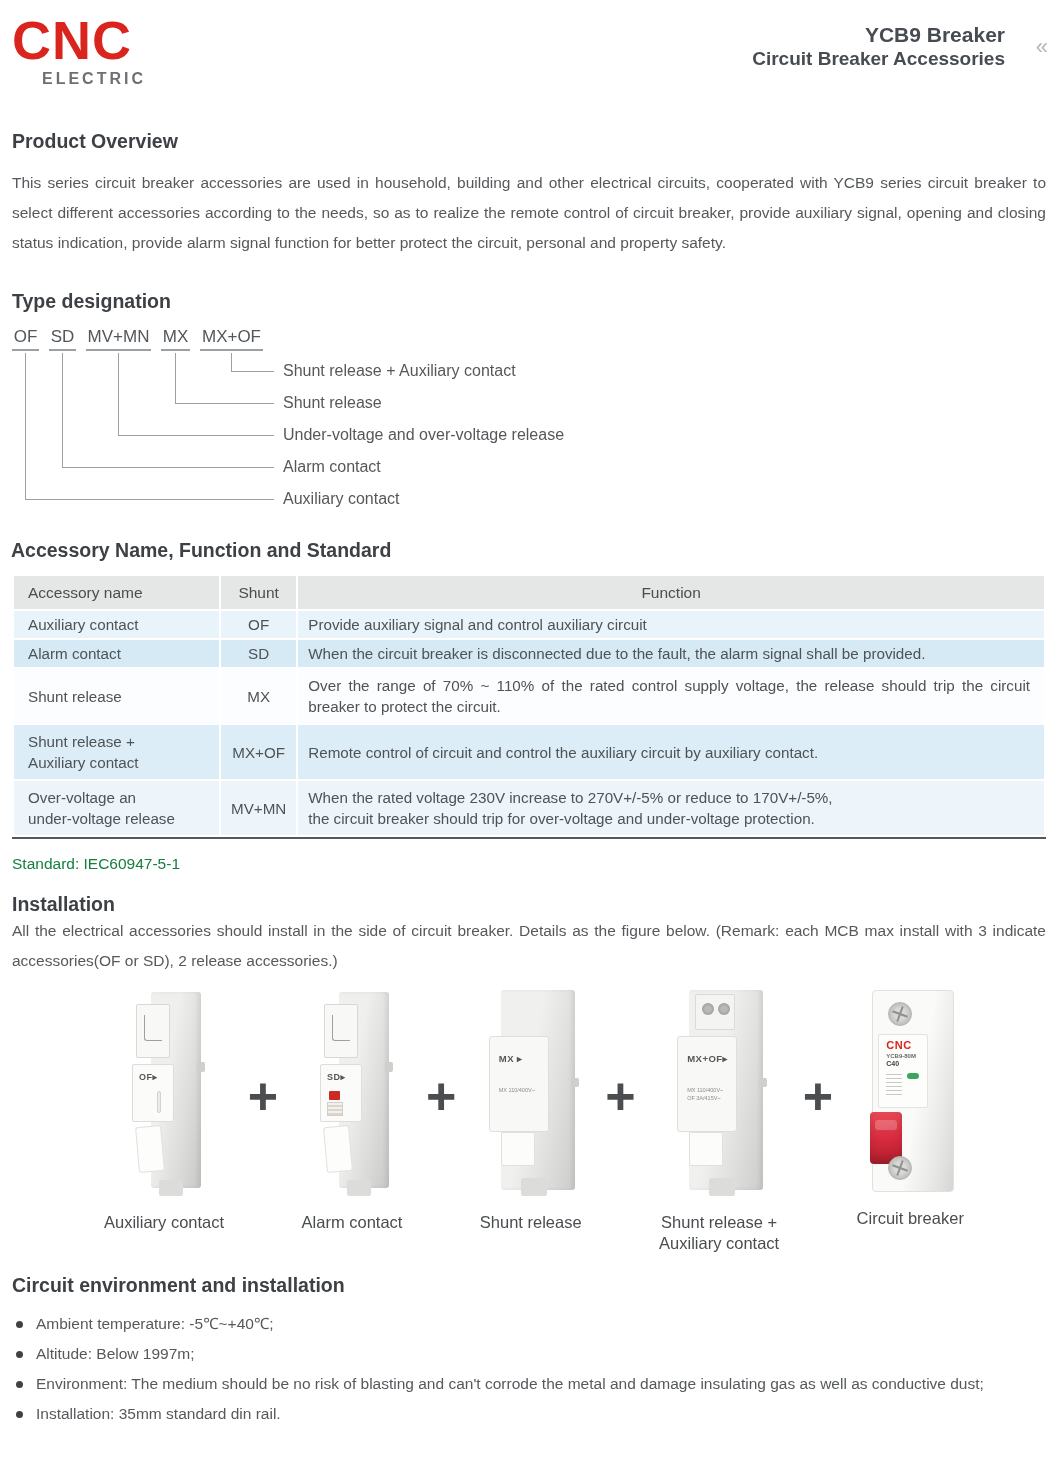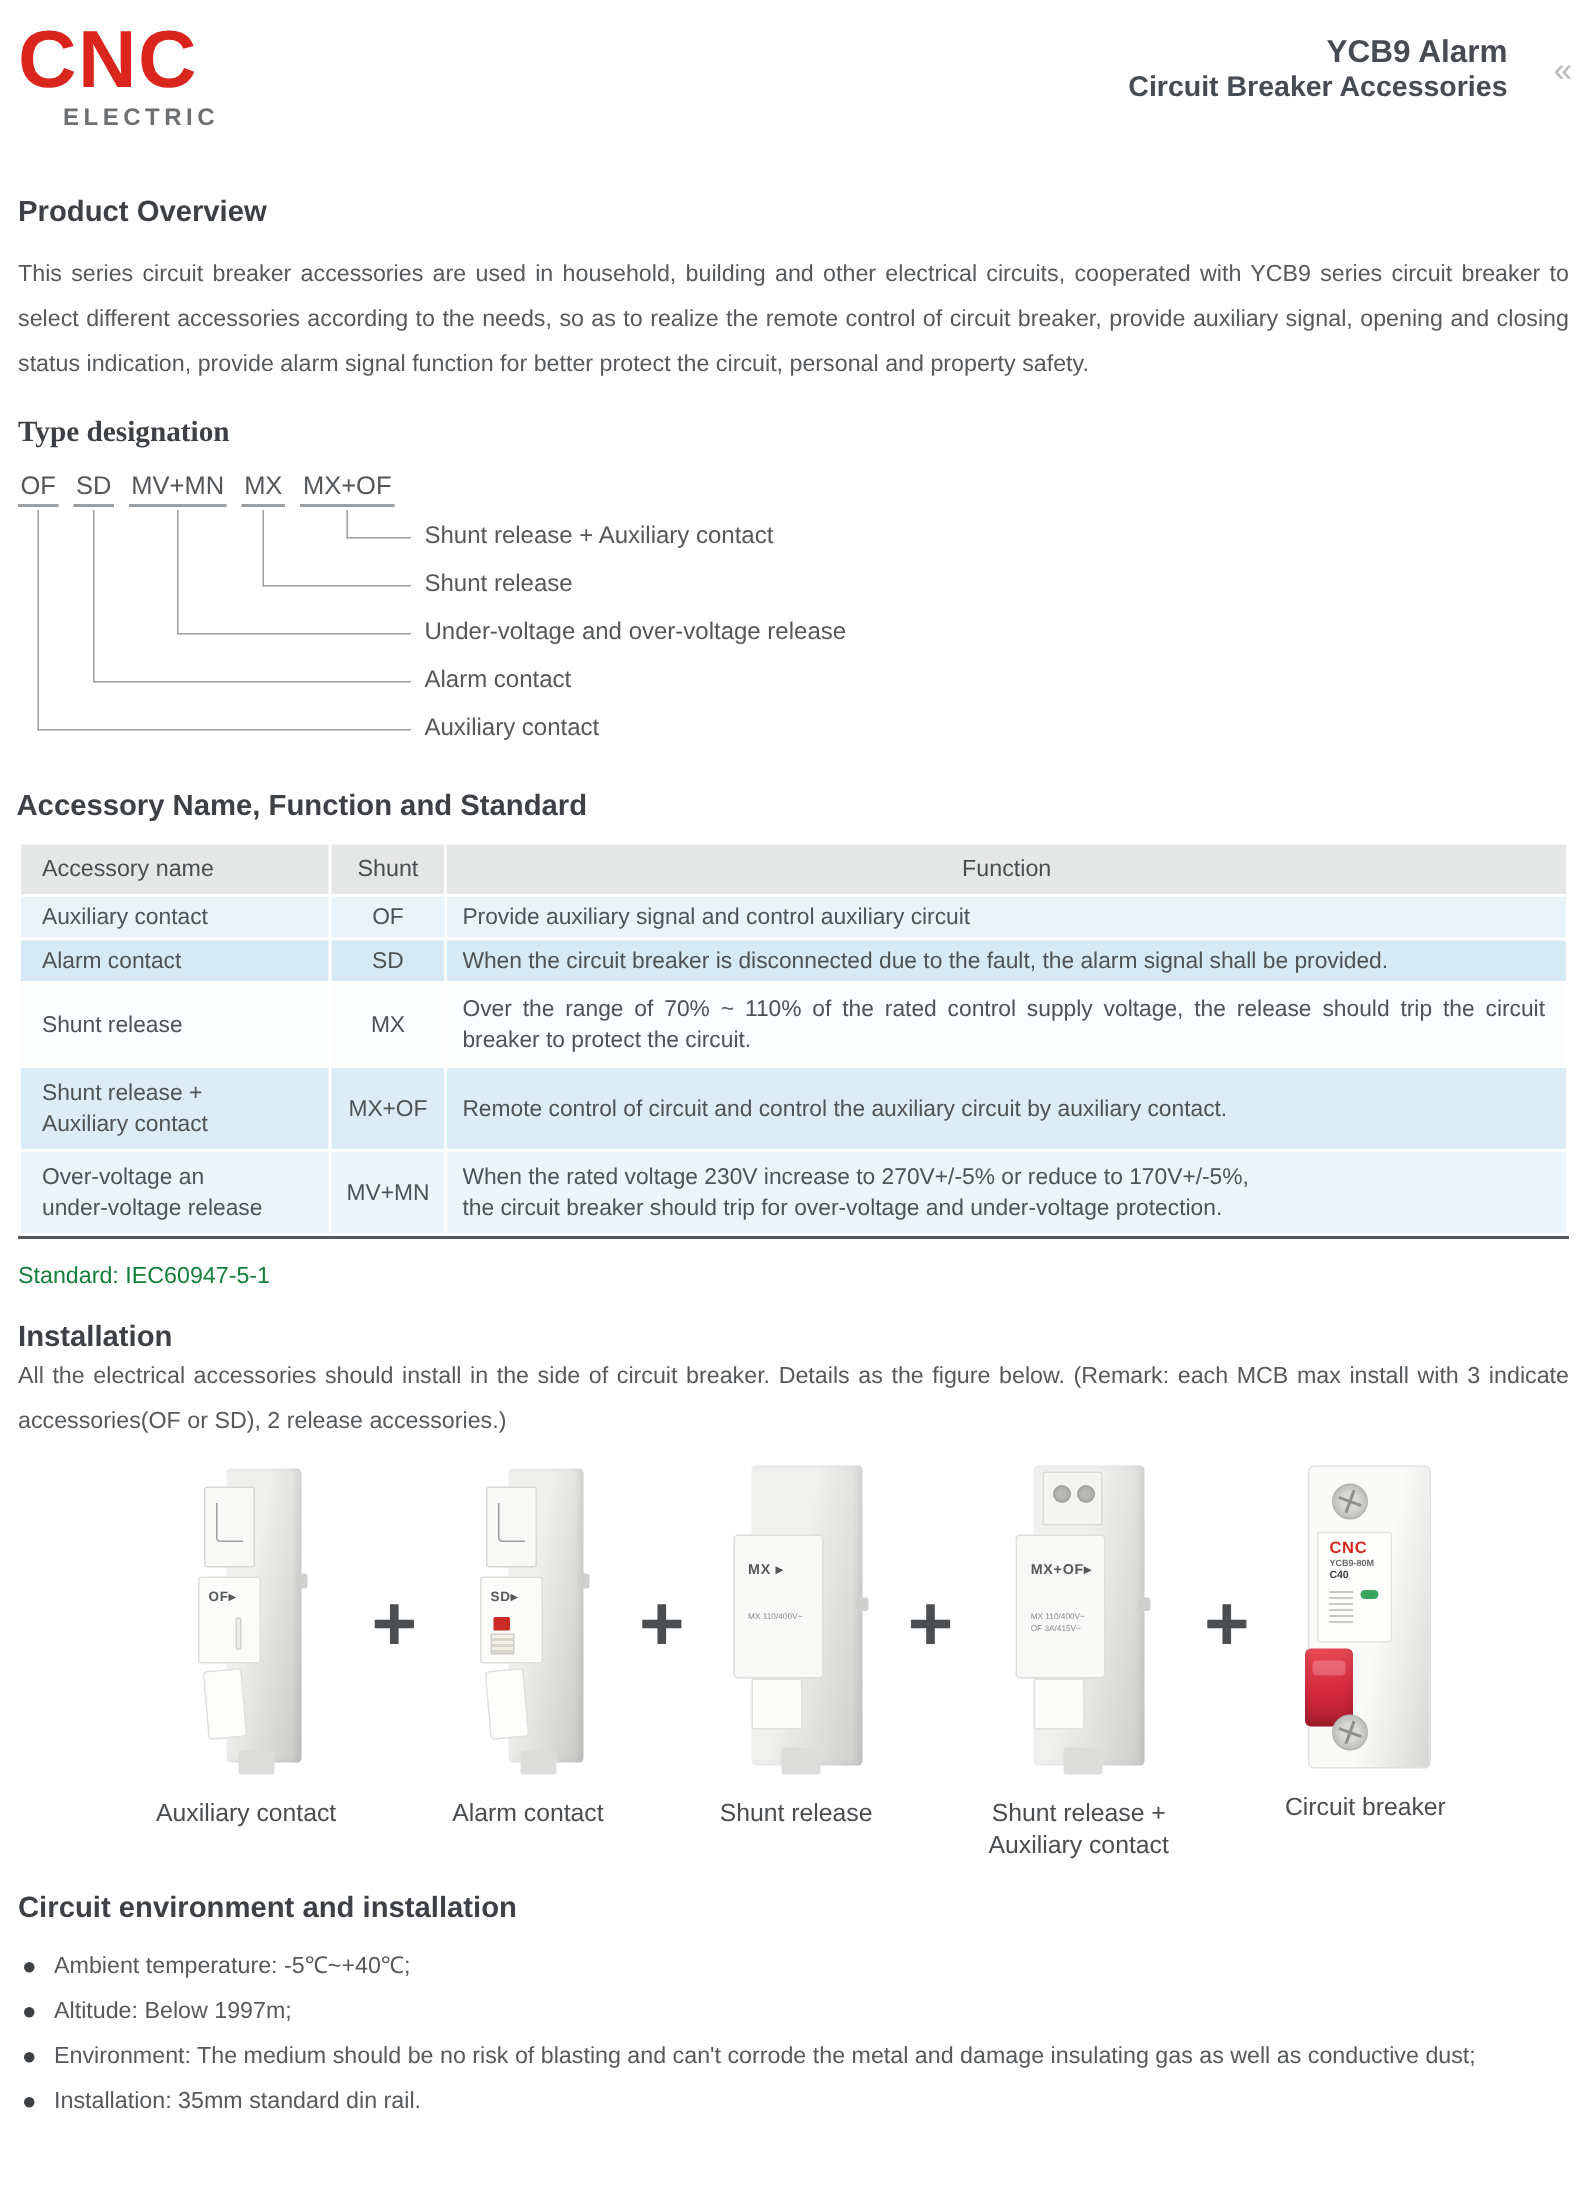--- a/index.html
+++ b/index.html
@@ -35,21 +35,21 @@
   }
   .body-text {
     font-size:15.5px; line-height:30px; color:#56595c;
     margin:0 14px 0 12px; text-align:justify;
   }
 
   .overview-heading { margin-top:28px; }
   .overview-text { margin-top:15px; }
 
   
-  .type-heading { margin-top:20px;font-family:Liberation Serif, serif; }
+  .type-heading { margin-top:32px; }
   .type-diagram { position:relative; height:192px; margin:14px 0 0 12px; }
   .type-code {
     position:absolute; top:0; font-size:17px; color:#54575a; text-align:center;
     padding-bottom:3px; border-bottom:2px solid #9aa0a3; height:24px;
   }
   .connector {
     position:absolute; border-left:1.5px solid #9aa0a3; border-bottom:1.5px solid #9aa0a3;
   }
   .type-label {
     position:absolute; left:271px; font-size:16px; color:#55585b; white-space:nowrap;
@@ -237,21 +237,21 @@
 </style>
 </head>
 <body>
 
 <div class="header">
   <div class="logo-block">
     <div class="logo-cnc">CNC</div>
     <div class="logo-sub">ELECTRIC</div>
   </div>
   <div class="header-titles">
-    <div class="series-title">YCB9 Alarm</div>
+    <div class="series-title">YCB9 Breaker</div>
     <div class="series-subtitle">Circuit Breaker Accessories</div>
   </div>
   <div class="nav-chevron">«</div>
 </div>
 
 <div class="section-heading overview-heading">Product Overview</div>
 <p class="body-text overview-text">This series circuit breaker accessories are used in household, building and other electrical circuits, cooperated with YCB9 series circuit breaker to select different accessories according to the needs, so as to realize the remote control of circuit breaker, provide auxiliary signal, opening and closing status indication, provide alarm signal function for better protect the circuit, personal and property safety.</p>
 
 <div class="section-heading type-heading">Type designation</div>
 <div class="type-diagram">

